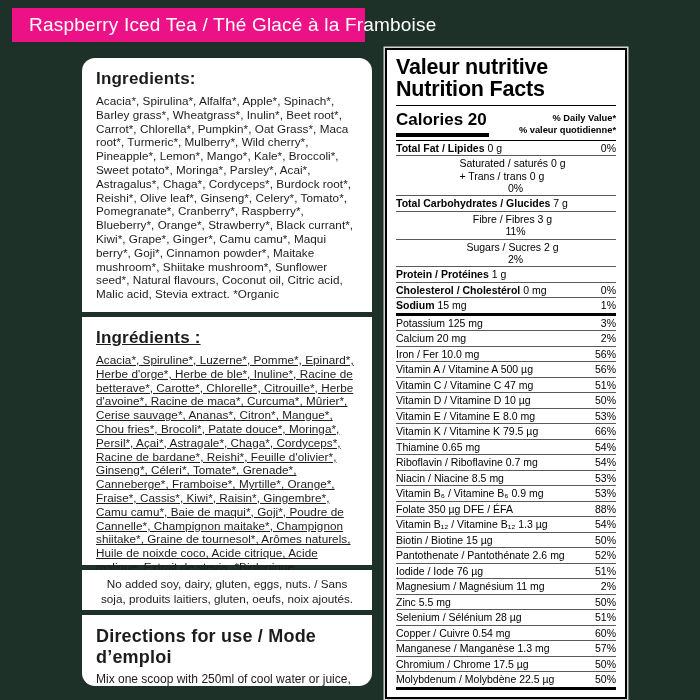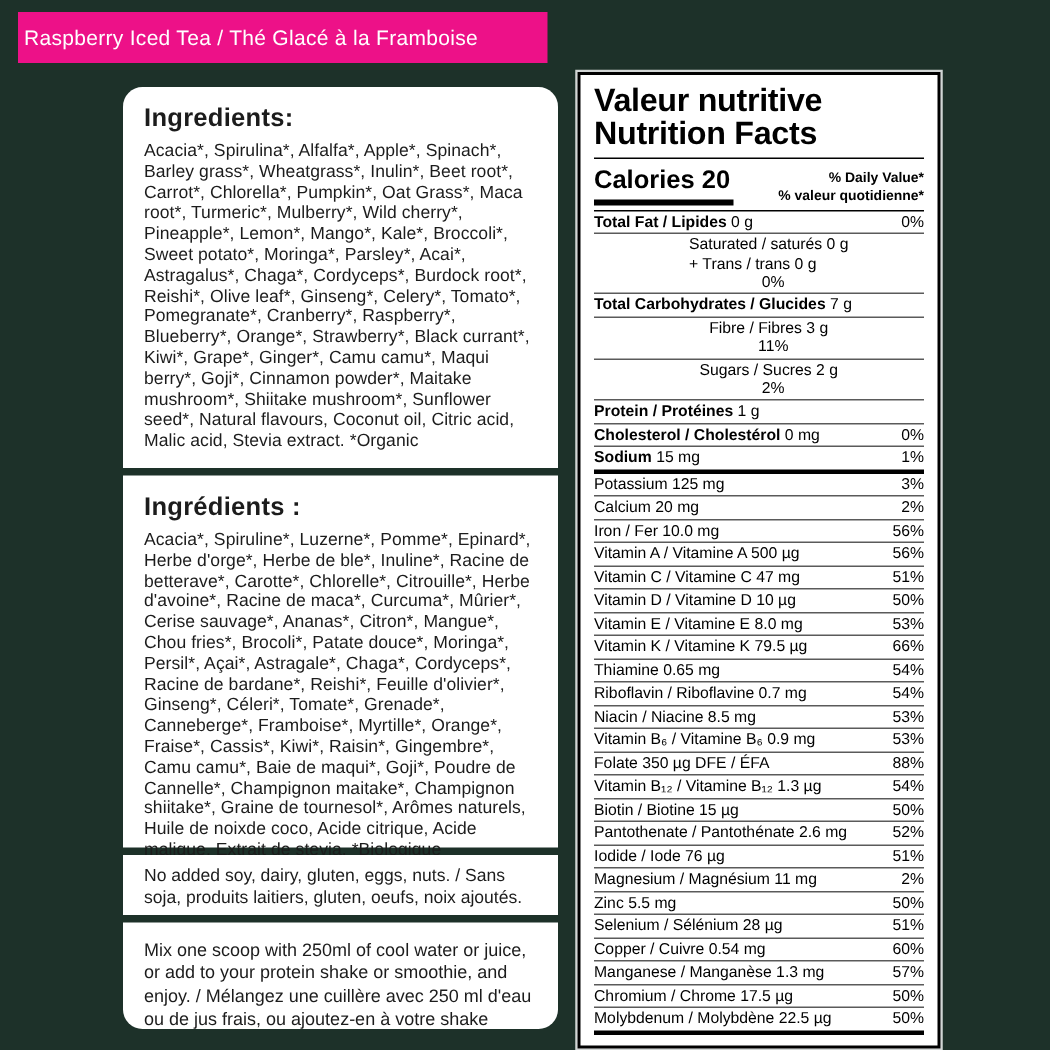--- a/index.html
+++ b/index.html
@@ -1,33 +1,33 @@
 <!DOCTYPE html>
 <html><head>
 <meta charset="utf-8">
 <style>
   html,body{margin:0;padding:0;}
   body{width:700px;height:700px;background:#1d3129;overflow:hidden;}
   .stage{position:relative;width:700px;height:700px;font-family:"Liberation Sans","DejaVu Sans",sans-serif;}
 
   
   .banner{position:absolute;left:12px;top:8px;width:353px;height:34px;background:#ed1188;
-          color:#fff;font-size:14px;line-height:34px;padding-left:4px;box-sizing:border-box;
+          color:#fff;font-size:19px;line-height:34px;padding-left:17px;box-sizing:border-box;
           letter-spacing:.2px;white-space:nowrap;}
 
   
   .left-col{position:absolute;left:82px;top:58px;width:290px;height:628px;display:flex;
             flex-direction:column;gap:5px;border-radius:13px;overflow:hidden;}
   .card{background:#fff;box-sizing:border-box;padding:11px 14px;color:#1c1c1c;}
   .card h2{margin:0 0 5px;font-size:17px;font-weight:bold;letter-spacing:.2px;}
   .ing-body{font-size:11.7px;line-height:1.18;letter-spacing:.05px;}
   #card-ing-en{height:270px;}
-  #card-ing-fr{height:248px;}
+  #card-ing-fr{height:248px;text-decoration:underline;}
   #card-allergen{height:40px;padding:7px 14px;}
-  .allergen-text{font-size:11.7px;line-height:1.25;}
+  .allergen-text{font-size:11.7px;line-height:1.25;text-align:center;}
   #card-directions{flex:1;}
   #card-directions h2{font-size:18px;margin-bottom:4px;}
   .dir-body{font-size:12px;line-height:1.28;}
 
   
   .nf{position:absolute;left:385px;top:48px;width:242px;box-sizing:border-box;background:#fff;
       border:2px solid #000;box-shadow:0 0 0 1.5px rgba(255,255,255,.8);padding:6px 9px 7px;color:#000;}
   .nf-title{font-size:21.5px;font-weight:bold;line-height:1.04;letter-spacing:-.2px;}
   .nf-serving{font-size:11px;line-height:1.22;margin-top:3px;}
   .nf-sep1{border-top:1.5px solid #000;margin-top:4px;}
@@ -60,20 +60,21 @@
     <div class="card" id="card-ing-fr">
       <h2>Ingrédients :</h2>
       <div class="ing-body">Acacia*, Spiruline*, Luzerne*, Pomme*, Epinard*, Herbe d'orge*, Herbe de ble*, Inuline*, Racine de betterave*, Carotte*, Chlorelle*, Citrouille*, Herbe d'avoine*, Racine de maca*, Curcuma*, Mûrier*, Cerise sauvage*, Ananas*, Citron*, Mangue*, Chou fries*, Brocoli*, Patate douce*, Moringa*, Persil*, Açai*, Astragale*, Chaga*, Cordyceps*, Racine de bardane*, Reishi*, Feuille d'olivier*, Ginseng*, Céleri*, Tomate*, Grenade*, Canneberge*, Framboise*, Myrtille*, Orange*, Fraise*, Cassis*, Kiwi*, Raisin*, Gingembre*, Camu camu*, Baie de maqui*, Goji*, Poudre de Cannelle*, Champignon maitake*, Champignon shiitake*, Graine de tournesol*, Arômes naturels, Huile de noixde coco, Acide citrique, Acide malique, Extrait de stevia. *Biologique</div>
     </div>
 
     <div class="card" id="card-allergen">
       <div class="allergen-text">No added soy, dairy, gluten, eggs, nuts. / Sans soja, produits laitiers, gluten, oeufs, noix ajoutés.</div>
     </div>
 
     <div class="card" id="card-directions">
+      <h2>Directions for use / Mode d’emploi</h2>
       <div class="dir-body">Mix one scoop with 250ml of cool water or juice, or add to your protein shake or smoothie, and enjoy. / Mélangez une cuillère avec 250 ml d'eau ou de jus frais, ou ajoutez-en à votre shake protéiné ou à votre smoothie et savourez.</div>
     </div>
 
   </div>
 
   <div class="nf">
     <div class="nf-title">Valeur nutritive</div>
     <div class="nf-title">Nutrition Facts</div>
     <div class="nf-sep1"></div>
 

